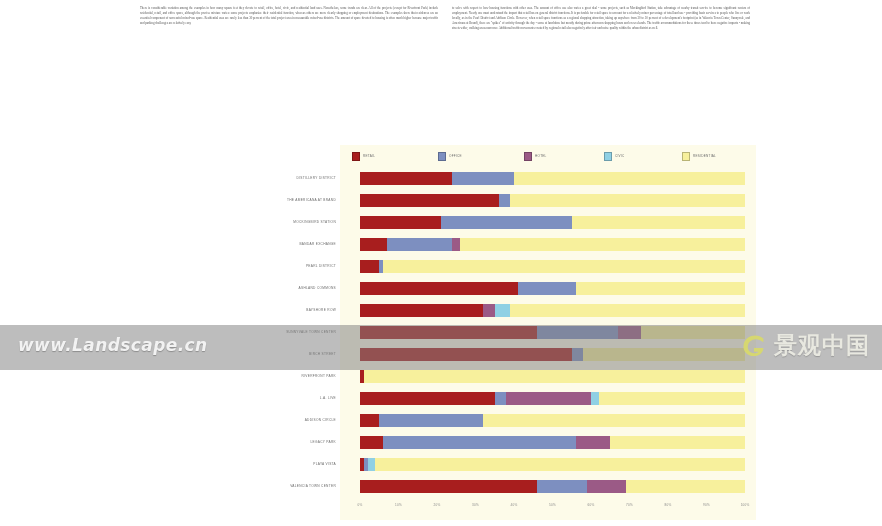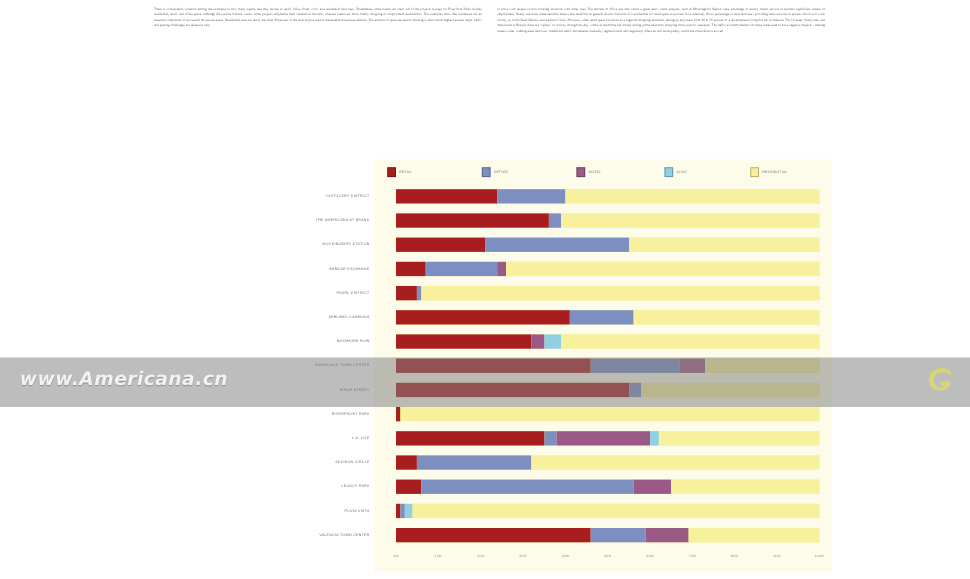--- a/index.html
+++ b/index.html
@@ -337,18 +337,19 @@
       <span class="xtick" style="left: 192.5px;">50%</span>
       <span class="xtick" style="left: 231px;">60%</span>
       <span class="xtick" style="left: 269.5px;">70%</span>
       <span class="xtick" style="left: 308px;">80%</span>
       <span class="xtick" style="left: 346.5px;">90%</span>
       <span class="xtick" style="left: 385px;">100%</span>
     </div>
 </div>
 
 <div class="wm-band"></div>
-<div class="wm-text">www.Americana.cn</div>
+<div class="wm-text">www.Landscape.cn</div>
 <div class="wm-logo">
   <svg class="wm-mark" viewBox="0 0 32 32">
     <path d="M26 8 C19 2, 7 5, 5 14 C3 23, 12 29, 20 26 C24 24.5, 26 21, 26 18 L16 18 L16 22 L21 22 C19 24, 15 24.5, 12 22.5 C8.5 20, 8.5 14, 12 11 C15.5 8, 21 8, 26 12 Z" fill="#d8d96a" opacity="0.92"></path>
   </svg>
+  <span class="wm-cn">景观中国</span>
 </div>
 
 </body></html>

